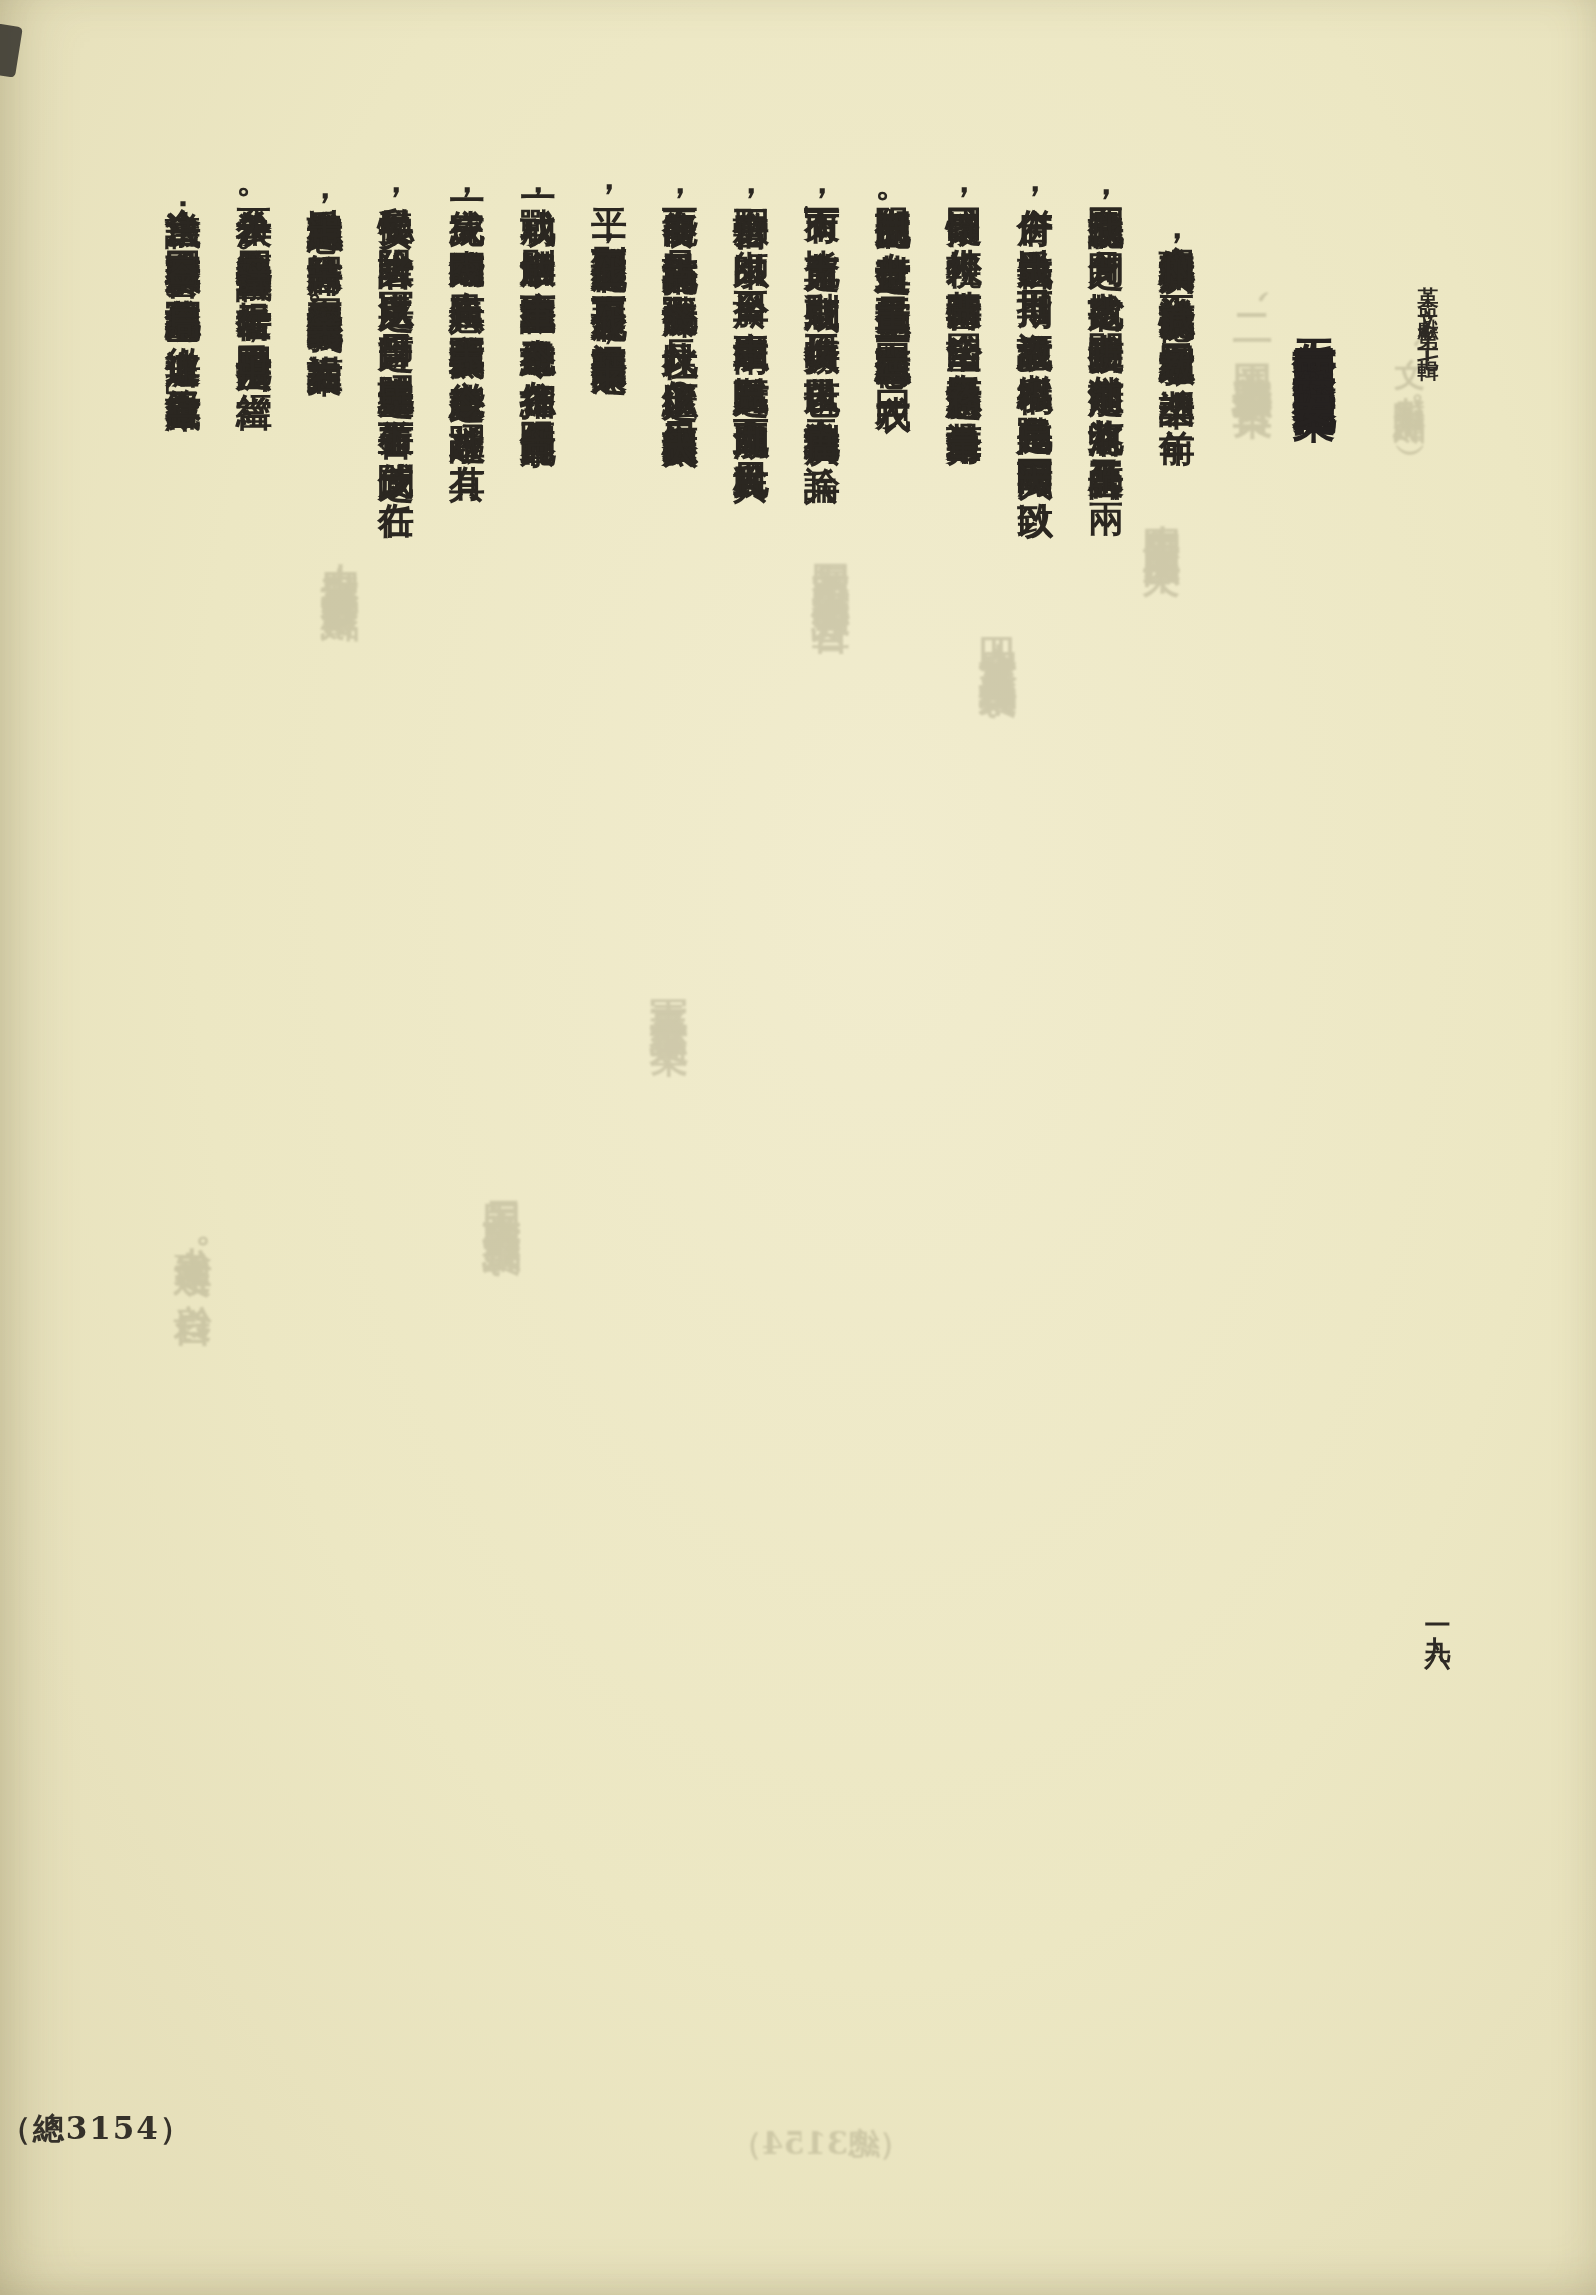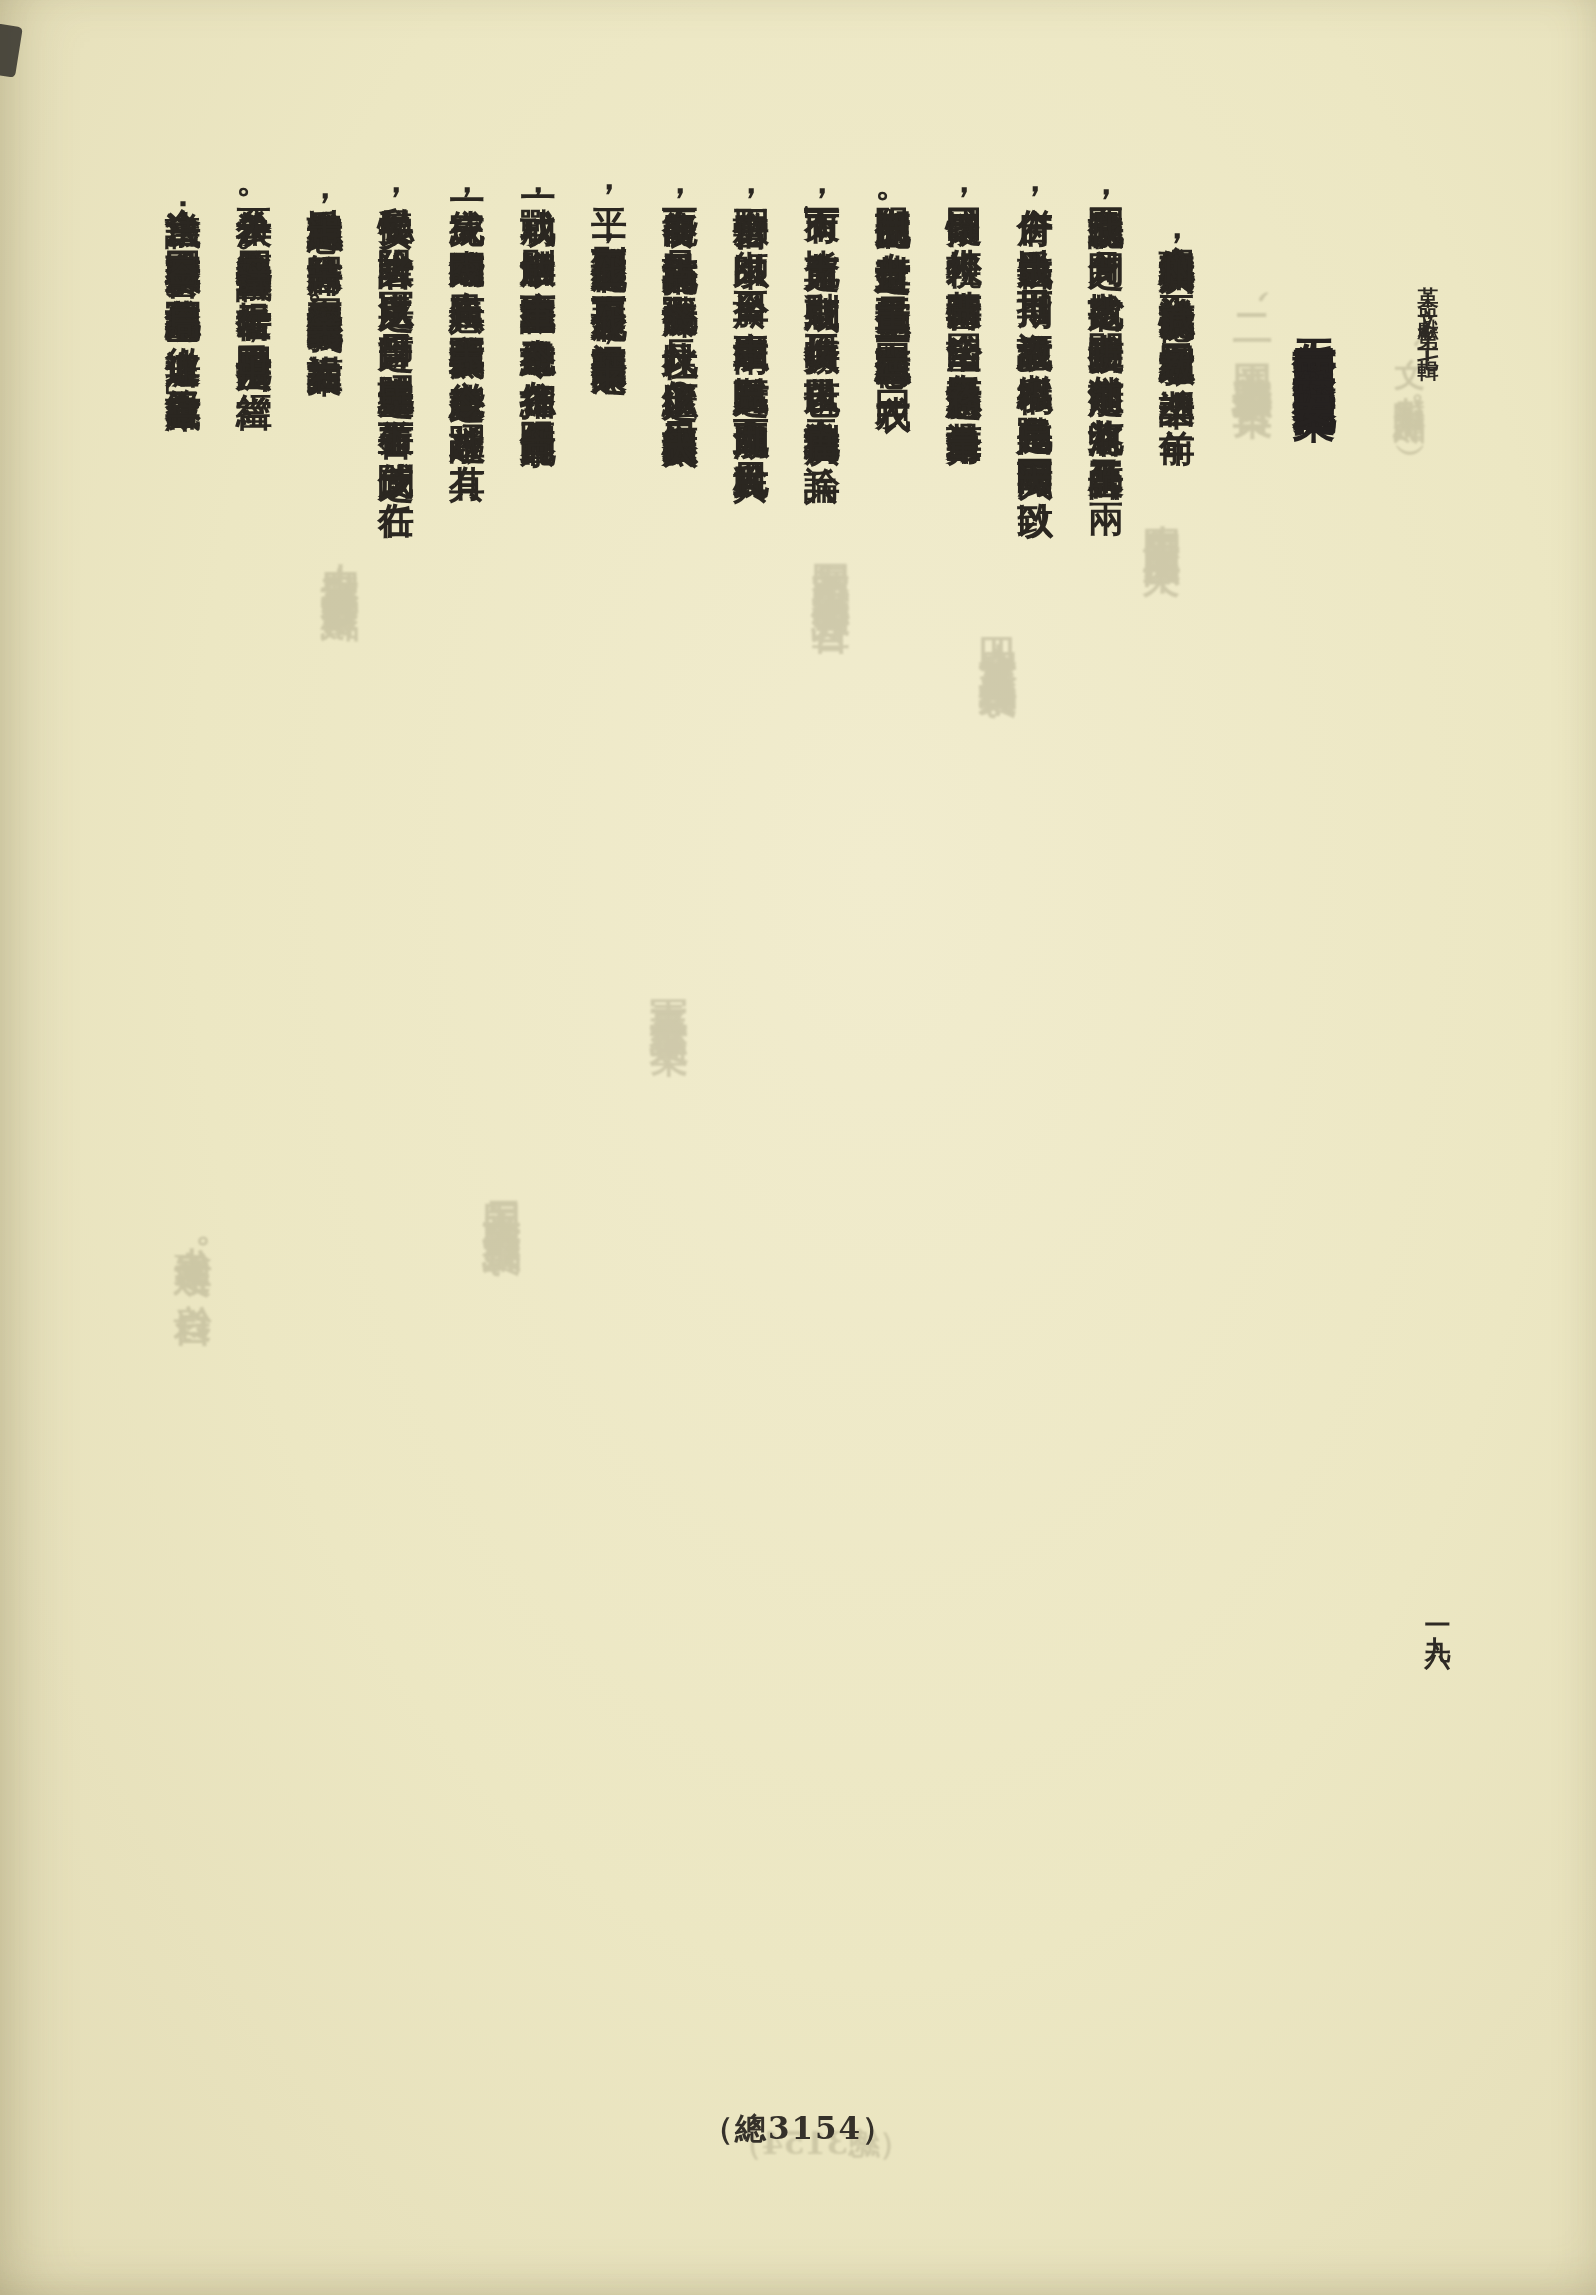--- a/index.html
+++ b/index.html
@@ -46,21 +46,20 @@
   .bcol{
     font-size:36px;
     line-height:71px;      
     letter-spacing:1px;
     height:1712px;
   }
   .indent{padding-inline-start:38px;}
   
   .footer{
     position:absolute;top:2108px;left:0;width:100%;
-    text-align:center;
     font-size:31px;font-weight:bold;letter-spacing:1.9px;
     color:#35312a;
   }
   
   .ghost{
     position:absolute;
     writing-mode:vertical-rl;
     transform:scaleX(-1);
     color:#7e785c;
     opacity:.28;

